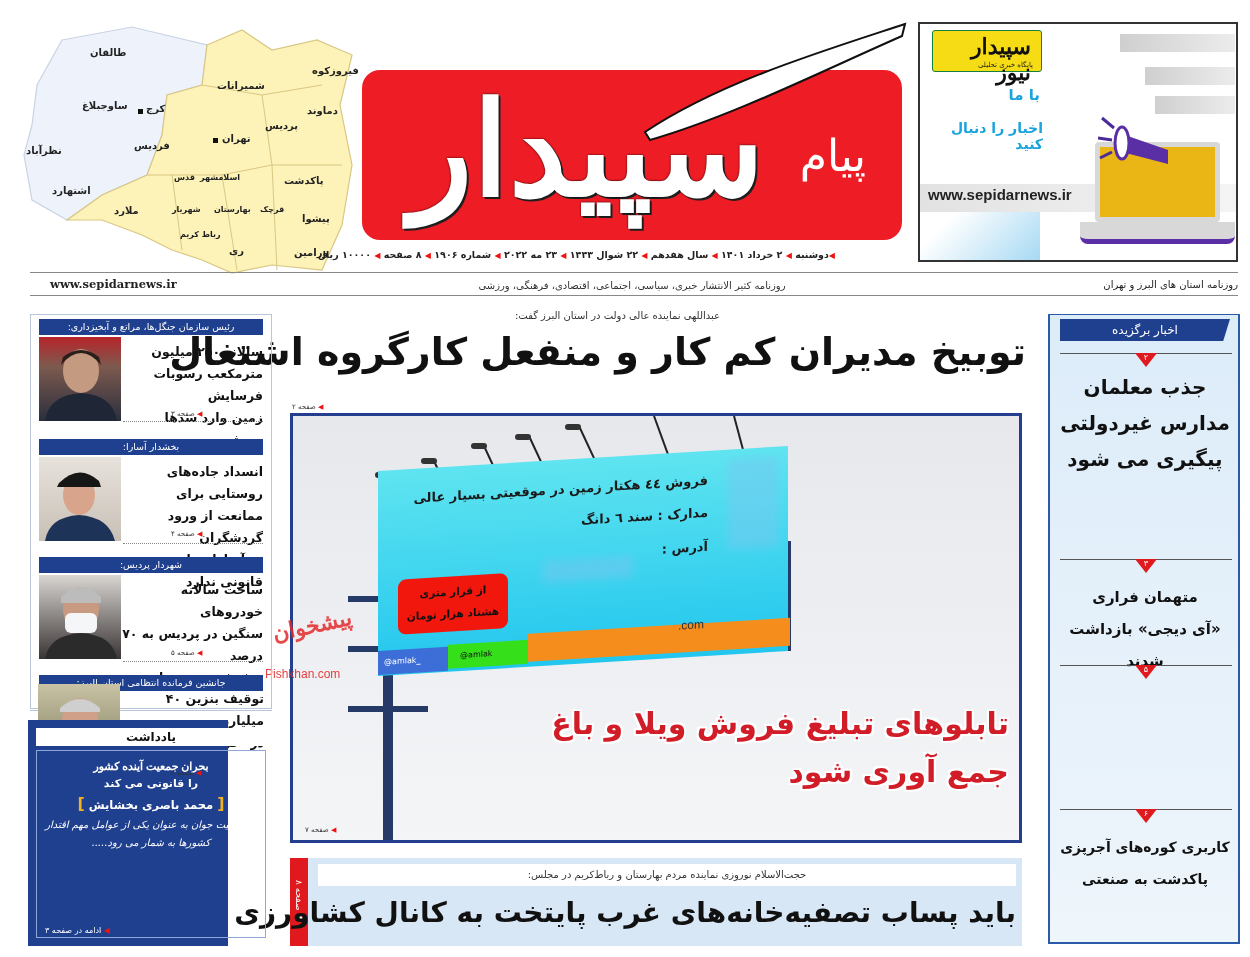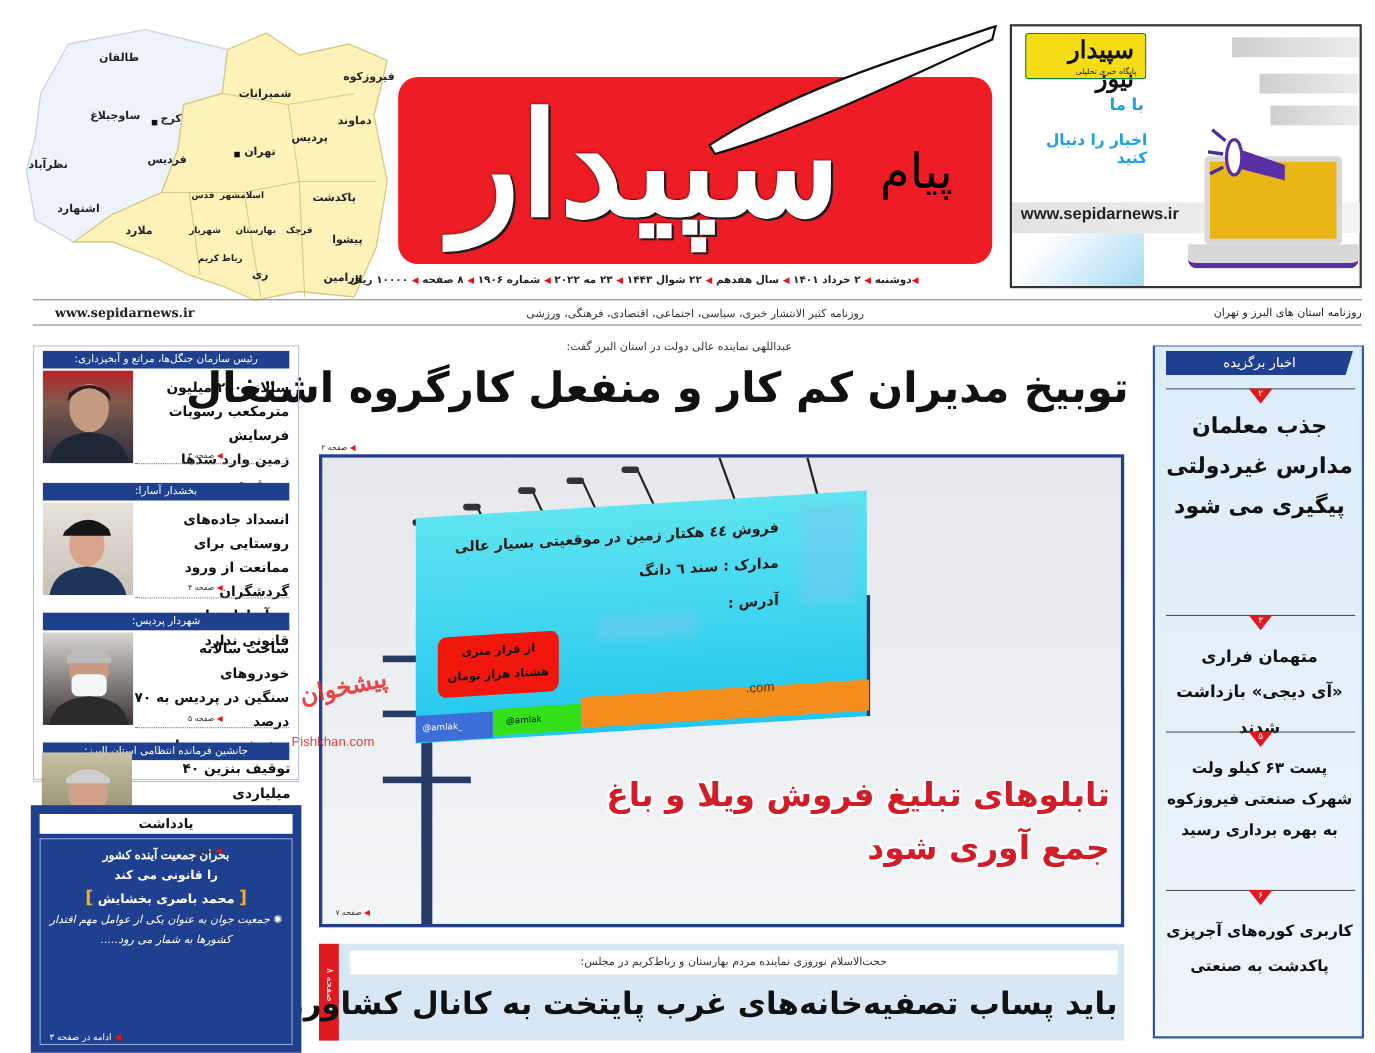--- a/index.html
+++ b/index.html
@@ -18,21 +18,21 @@
   .ad-line2 { position: absolute; left: 8px; top: 96px; width: 115px; text-align: right; font-size: 14px; font-weight: bold; color: #1aa3dd; direction: rtl; }
   .ad-url-bar { position: absolute; left: 0; top: 160px; width: 318px; height: 28px; background: linear-gradient(90deg,#e2e2e2,#f4f4f4); }
   .ad-url { position: absolute; left: 8px; top: 162px; font-family: "Liberation Sans", sans-serif; font-size: 15px; font-weight: bold; color: #222; }
   .ad-laptop { position: absolute; left: 175px; top: 118px; width: 125px; height: 80px; background: #e9b616; border: 5px solid #d8d8d8; border-radius: 4px; }
   .ad-laptop-base { position: absolute; left: 160px; top: 198px; width: 155px; height: 22px; background: #d8d8d8; border-bottom: 5px solid #5a2fa6; border-radius: 0 0 8px 8px; }
   .ad-megaphone { position: absolute; left: 178px; top: 88px; width: 80px; height: 60px; }
   .ad-sky { position: absolute; left: 0; top: 188px; width: 120px; height: 60px; background: linear-gradient(135deg,#ffffff 20%,#9fd6f2 100%); }
 
   .logo-red { left: 362px; top: 70px; width: 540px; height: 170px; background: #ee1c24; border-radius: 18px; overflow: hidden; }
   .logo-main { position: absolute; left: 10px; top: -10px; width: 430px; height: 180px; font-family: "DejaVu Serif", serif; font-size: 130px; font-weight: bold; color: #fff; text-align: center; line-height: 180px; text-shadow: 0 0 2px #000, 2px 2px 0 #222; }
-  .logo-small { position: absolute; right: 36px; top: 60px; font-family: "DejaVu Serif", serif; font-size: 44px; color: #000000; }
+  .logo-small { position: absolute; right: 36px; top: 60px; font-family: "DejaVu Serif", serif; font-size: 44px; color: #ffffff; }
 
   .dateline { left: 420px; top: 249px; width: 415px; text-align: right; font-size: 9.5px; font-weight: bold; color: #222; white-space: nowrap; }
   .dateline .tri { color: #e11; font-size: 8px; }
   .rule { height: 1px; background: #888; }
   .tagline { left: 362px; top: 280px; width: 540px; text-align: center; font-size: 10px; color: #333; }
   .province-line { left: 1080px; top: 279px; width: 158px; text-align: right; font-size: 10px; color: #222; }
   .site-url { left: 50px; top: 277px; font-family: "DejaVu Serif", serif; font-size: 11.5px; font-weight: bold; color: #222; direction: ltr; }
 
   
   .map { left: 22px; top: 25px; width: 340px; height: 250px; direction: ltr; }
@@ -47,21 +47,21 @@
 
   
   .left-col { left: 30px; top: 314px; width: 242px; height: 395px; border: 1px solid #b9c6d8; }
   .lc-head { position: absolute; left: 8px; width: 224px; height: 16px; background: #1f3f8f; color: #fff; font-size: 9.5px; text-align: center; line-height: 16px; }
   .lc-photo { position: absolute; left: 8px; width: 82px; height: 84px; overflow: hidden; }
   .lc-text { position: absolute; right: 8px; width: 145px; text-align: right; font-size: 12.5px; font-weight: bold; line-height: 22px; color: #111; }
   .lc-page { position: absolute; font-size: 7px; color: #333; }
   .lc-page .tri { color: #e11; }
   .lc-dots { position: absolute; left: 92px; width: 140px; border-bottom: 1px dotted #888; }
 
-  .note-box { left: 28px; top: 720px; width: 246px; height: 226px; background: #1f3f8f; padding: 0; margin-top: 12px; }
+  .note-box { left: 28px; top: 720px; width: 200px; height: 226px; background: #1f3f8f; padding: 0; }
   .note-title { position: absolute; left: 8px; top: 8px; width: 230px; height: 18px; background: #fff; color: #111; text-align: center; font-size: 12px; font-weight: bold; line-height: 18px; }
   .note-inner { position: absolute; left: 8px; top: 30px; width: 230px; height: 188px; border: 1px solid #8fa7d8; color: #fff; text-align: center; }
   .note-line { font-size: 11px; font-weight: bold; line-height: 18px; }
   .note-author { font-size: 11.5px; font-weight: bold; line-height: 22px; }
   .note-author .br { color: #f2b21e; font-size: 16px; }
   .note-body { font-size: 10px; line-height: 18px; text-align: center; padding: 0 4px; font-style: italic; }
   .note-cont { position: absolute; left: 8px; bottom: 2px; font-size: 8px; }
   .note-cont .tri { color: #e11; }
 
   
@@ -344,25 +344,20 @@
 
   <div class="rc-divider" style="top:244px;"></div>
   <div class="rc-badge" style="left:85px;top:244px;">۳</div>
   <div class="rc-item" style="top:266px;font-size:15px;line-height:32px;">
     <div>متهمان فراری</div>
     <div>«آی دیجی» بازداشت شدند</div>
   </div>
 
   <div class="rc-divider" style="top:350px;"></div>
   <div class="rc-badge" style="left:85px;top:350px;">۵</div>
-  <div class="rc-item" style="top:370px;font-size:14px;line-height:28px;">
-    <div>پست ۶۳ کیلو ولت</div>
-    <div>شهرک صنعتی فیروزکوه</div>
-    <div>به بهره برداری رسید</div>
-  </div>
 
   <div class="rc-divider" style="top:494px;"></div>
   <div class="rc-badge" style="left:85px;top:494px;">۶</div>
   <div class="rc-item" style="top:516px;font-size:14px;line-height:32px;">
     <div>کاربری کوره‌های آجرپزی</div>
     <div>پاکدشت به صنعتی</div>
   </div>
 </div>
 
 <div class="abs lc-page" style="left:170px;top:769px;font-style:italic;"><span class="tri">◀</span> <span>صفحه ۷</span></div>

